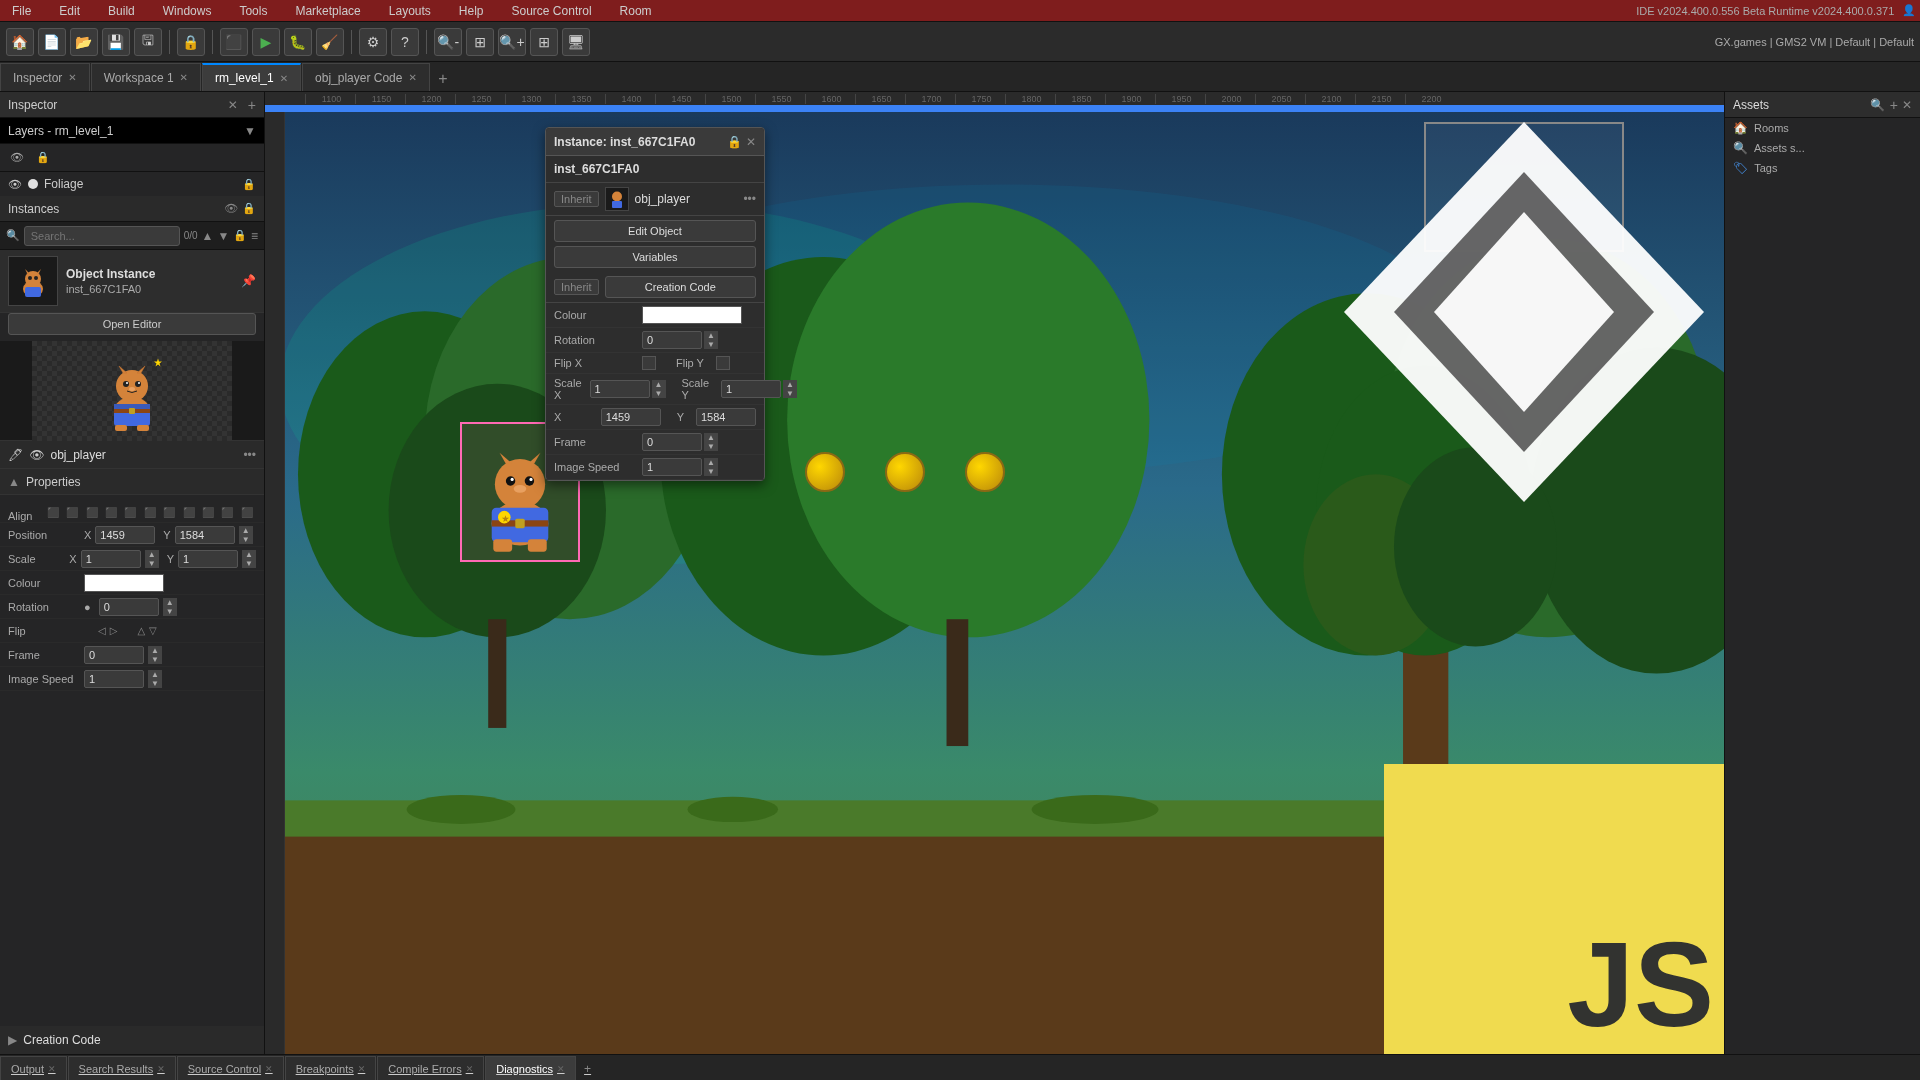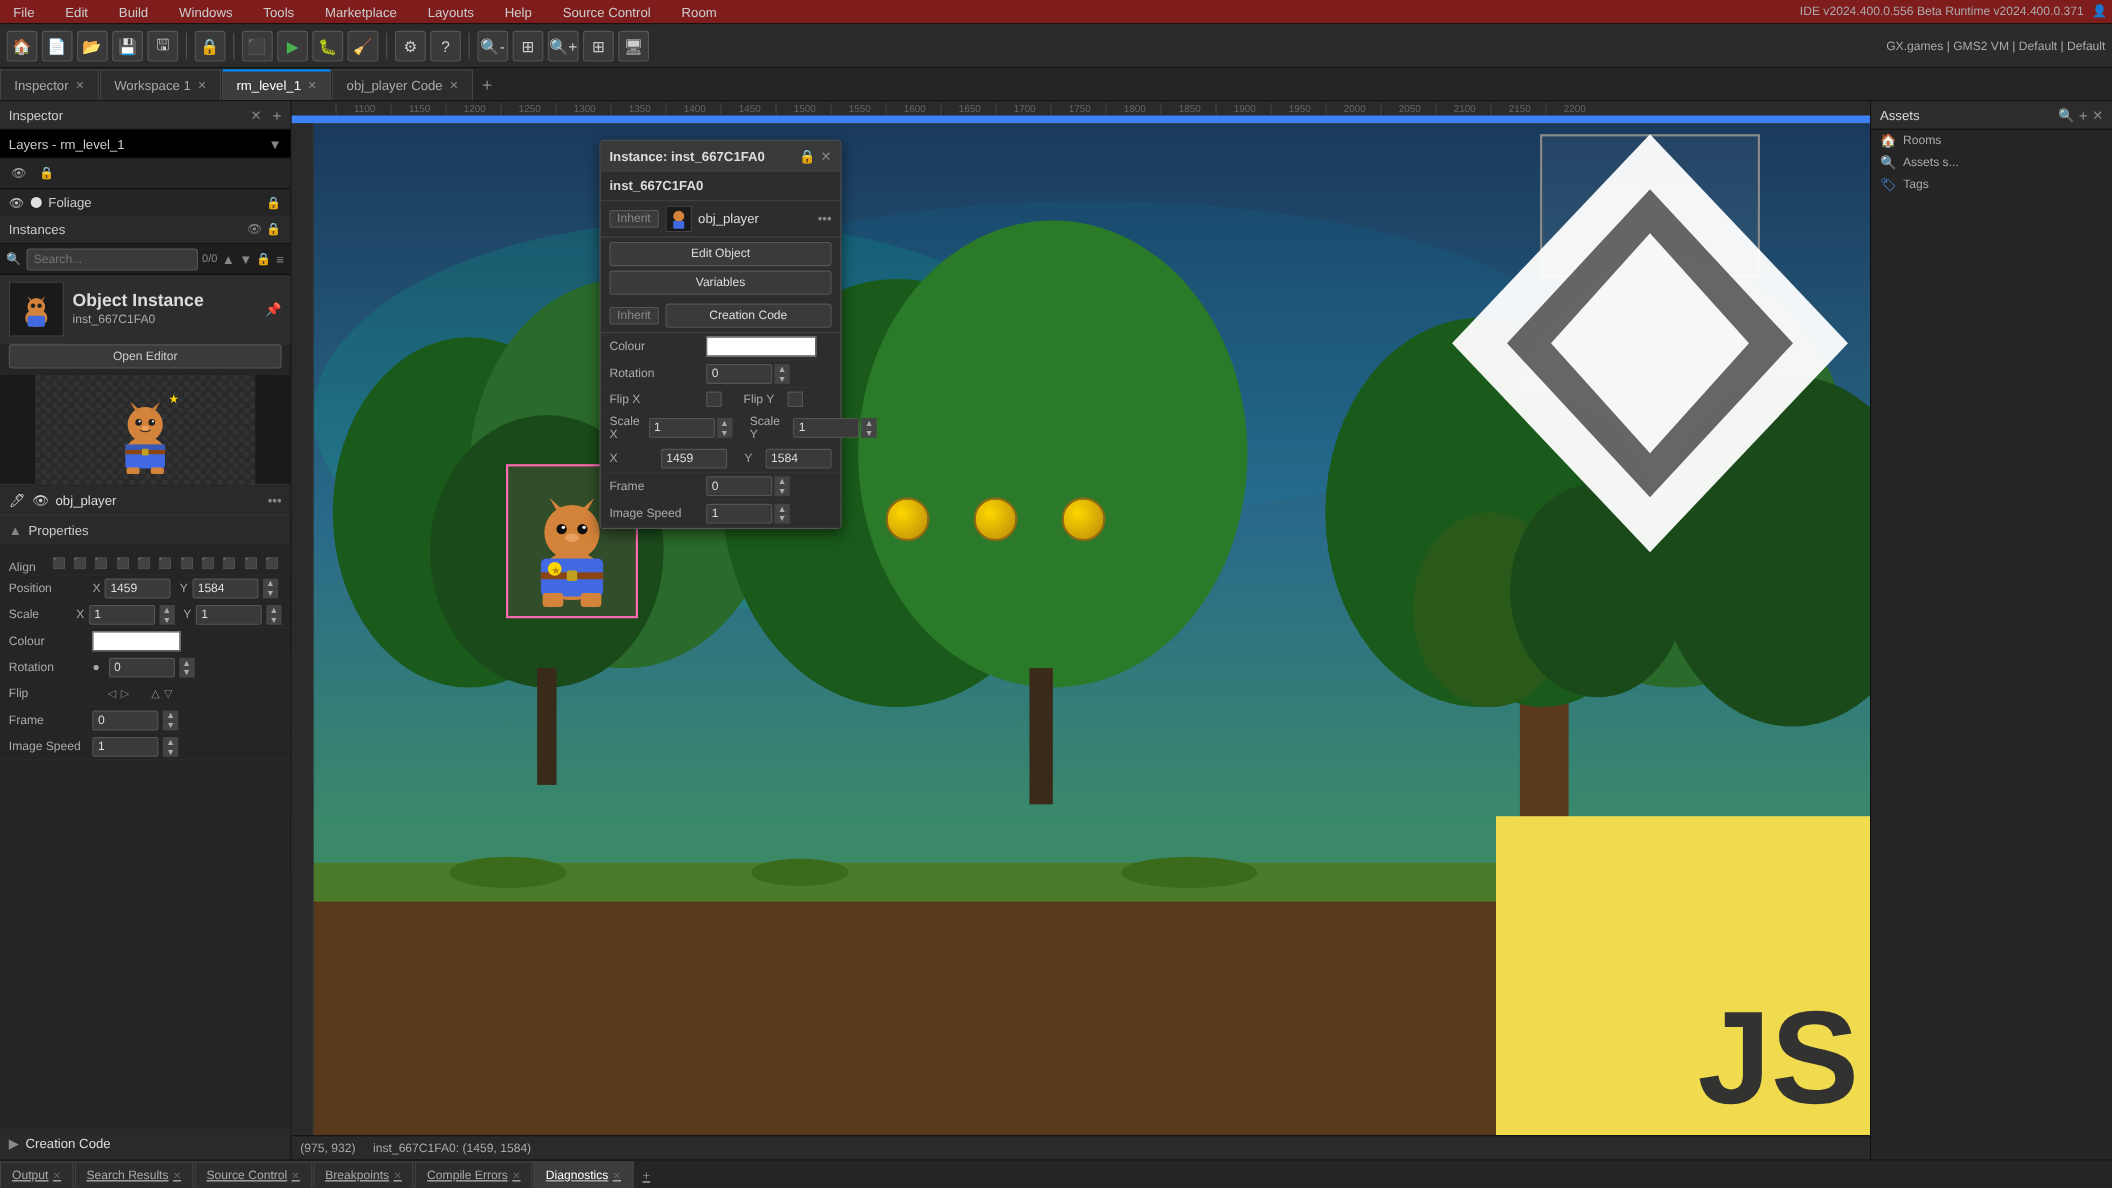--- a/index.html
+++ b/index.html
@@ -45,21 +45,21 @@
     .instances-header { height: 26px; background: #2a2a2a; border-bottom: 1px solid #111; display: flex; align-items: center; padding: 0 8px; gap: 6px; }
     .inst-controls { margin-left: auto; display: flex; gap: 4px; }
 
     .search-bar { height: 28px; background: #1e1e1e; border-bottom: 1px solid #111; display: flex; align-items: center; padding: 0 6px; gap: 4px; }
     .search-input { flex: 1; background: #3a3a3a; border: 1px solid #555; border-radius: 3px; height: 20px; color: #ccc; padding: 0 6px; font-size: 11px; outline: none; }
     .search-count { font-size: 10px; color: #888; }
 
     .object-instance-row { display: flex; align-items: center; padding: 6px 8px; gap: 8px; border-bottom: 1px solid #333; cursor: pointer; background: #2d2d2d; }
     .obj-thumb { width: 50px; height: 50px; background: #1a1a1a; border: 1px solid #444; display: flex; align-items: center; justify-content: center; flex-shrink: 0; }
     .obj-info { display: flex; flex-direction: column; gap: 2px; }
-    .obj-name { font-size: 16px; color: #ddd; font-weight: 600; }
+    .obj-name { font-size: 12px; color: #ddd; font-weight: 600; }
     .obj-inst-name { font-size: 11px; color: #aaa; }
     .obj-pin { margin-left: auto; color: #888; font-size: 12px; }
     .open-editor-btn { margin: 0 8px 6px; height: 22px; background: #3a3a3a; border: 1px solid #555; border-radius: 3px; cursor: pointer; display: flex; align-items: center; justify-content: center; color: #ccc; font-size: 11px; }
 
     .obj-preview { height: 100px; background: #1a1a1a; border-bottom: 1px solid #333; display: flex; align-items: center; justify-content: center; position: relative; }
 
     .bottom-bar-obj { height: 28px; background: #2a2a2a; border-bottom: 1px solid #333; display: flex; align-items: center; padding: 0 8px; gap: 6px; }
     .bottom-obj-name { font-size: 12px; color: #ddd; }
 
     .properties-section { flex: 1; overflow-y: auto; }
@@ -111,21 +111,21 @@
     .popup-row { display: flex; align-items: center; padding: 3px 8px; gap: 8px; border-bottom: 1px solid #333; }
     .popup-label { font-size: 11px; color: #aaa; width: 80px; }
     .popup-colour { width: 100px; height: 18px; background: #fff; border: 1px solid #555; }
     .popup-input { background: #3a3a3a; border: 1px solid #555; height: 18px; color: #ddd; padding: 0 4px; font-size: 11px; width: 60px; outline: none; border-radius: 2px; }
     .popup-check { width: 14px; height: 14px; border: 1px solid #555; background: #3a3a3a; cursor: pointer; }
     .popup-spin { display: flex; align-items: center; gap: 2px; }
     .popup-spin-btns { display: flex; flex-direction: column; }
     .popup-spin-btn { width: 14px; height: 9px; background: #444; border: none; color: #aaa; font-size: 8px; cursor: pointer; display: flex; align-items: center; justify-content: center; }
 
     
-    .right-panel { width: 220px; background: #252526; border-left: 1px solid #111; display: flex; flex-direction: column; }
+    .right-panel { width: 196px; background: #252526; border-left: 1px solid #111; display: flex; flex-direction: column; }
     .right-panel-header { height: 26px; background: #2d2d2d; border-bottom: 1px solid #111; display: flex; align-items: center; padding: 0 8px; gap: 4px; }
     .right-panel-title { font-size: 12px; color: #ddd; flex: 1; }
     .right-panel-item { padding: 3px 8px; display: flex; align-items: center; gap: 6px; cursor: pointer; font-size: 11px; color: #aaa; }
     .right-panel-icon { color: #4a9eff; font-size: 12px; }
 
     
     .bottom-panel { height: 100px; background: #1e1e1e; border-top: 1px solid #111; display: flex; flex-direction: column; }
     .bottom-tabs { height: 26px; background: #252525; display: flex; align-items: flex-end; border-bottom: 1px solid #111; text-decoration: underline; }
     .bottom-tab { height: 24px; padding: 0 10px; display: flex; align-items: center; gap: 4px; cursor: pointer; font-size: 11px; color: #aaa; background: #2d2d2d; border: 1px solid #444; border-bottom: none; margin-right: 1px; }
     .bottom-tab.active { background: #3c3c3c; color: #fff; }
@@ -657,24 +657,20 @@
           </svg>
         </div>
 
         <div style="position:absolute;right:0;bottom:0;width:340px;height:290px;background:#f0db4f;display:flex;align-items:flex-end;justify-content:flex-end;padding:10px;">
           <span style="font-size:120px;font-weight:900;color:#323330;font-family:Arial,sans-serif;line-height:1;">JS</span>
         </div>
 
       </div>
     </div>
 
-    <div class="coords-bar">
-      <span>(975, 932)</span>
-      <span>inst_667C1FA0: (1459, 1584)</span>
-    </div>
   </div>
 
   <div class="right-panel">
     <div class="right-panel-header">
       <span class="right-panel-title">Assets</span>
       <span style="cursor:pointer;color:#888;font-size:12px;">🔍</span>
       <span style="cursor:pointer;color:#888;font-size:14px;">+</span>
       <span style="cursor:pointer;color:#888;font-size:12px;">✕</span>
     </div>
     <div class="right-panel-item">

